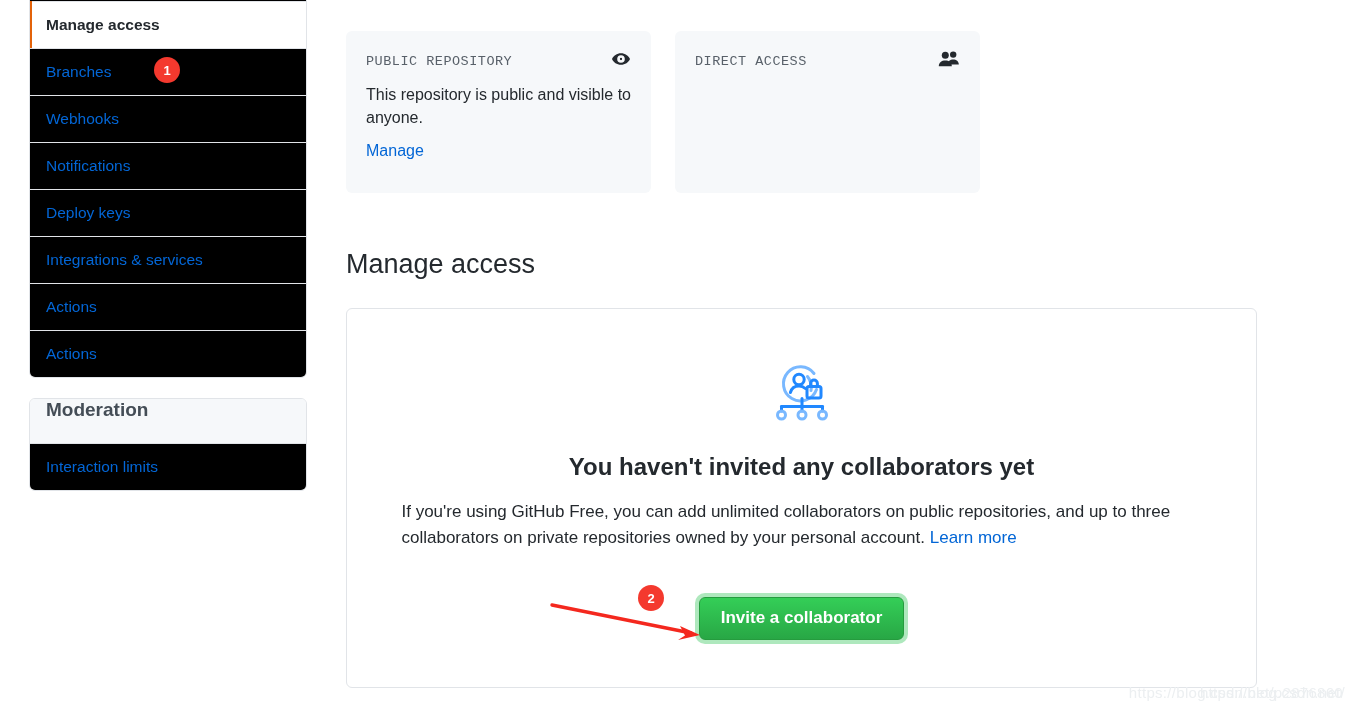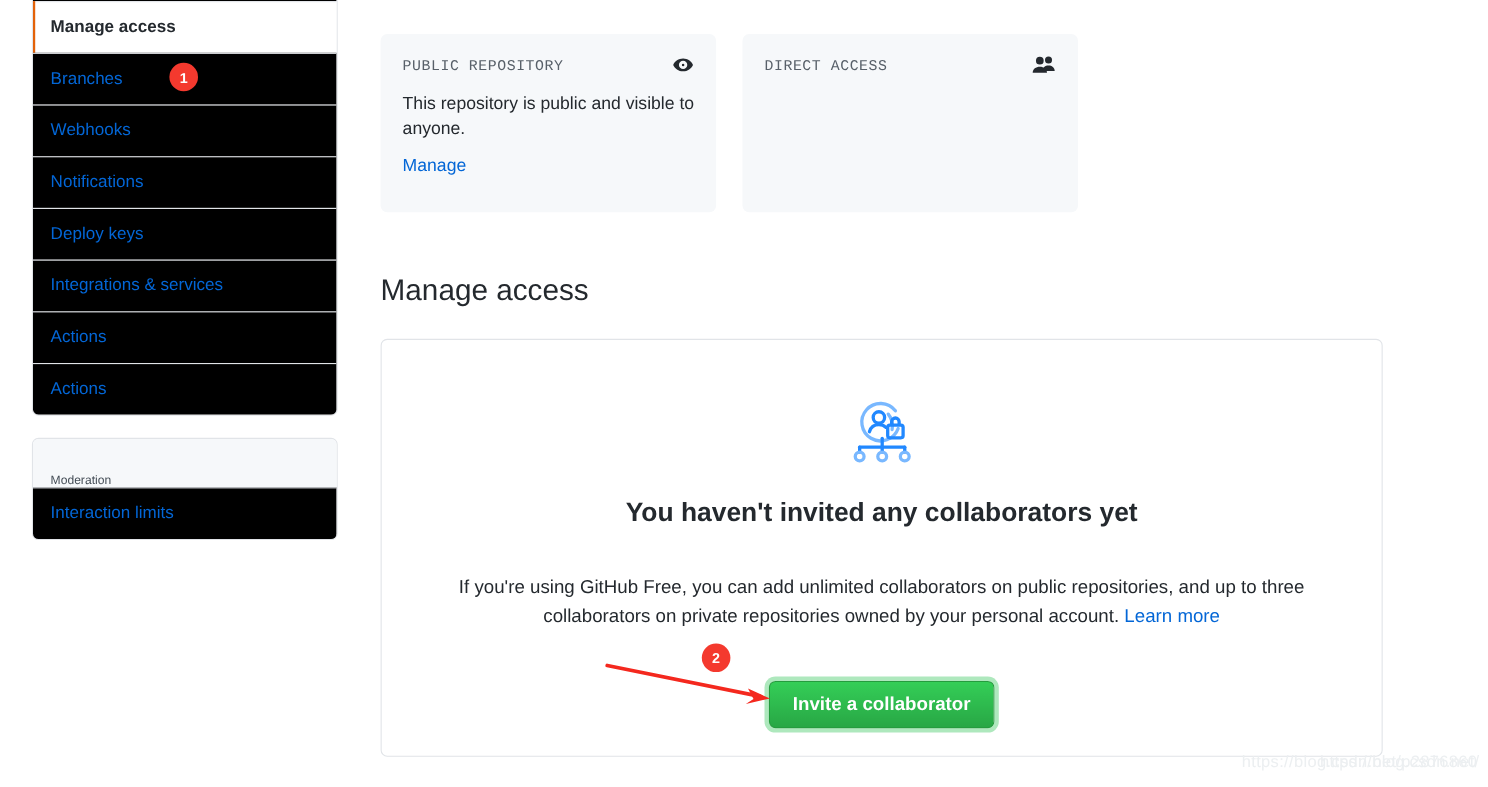--- a/index.html
+++ b/index.html
@@ -41,26 +41,26 @@
   .nav-item.selected::before {
     content: "";
     position: absolute;
     left: -1px; top: -1px; bottom: -1px;
     width: 3px;
     background: #e36209;
   }
   .nav-head {
     height: 44px;
     display: flex;
-    align-items: flex-end;
+    align-items: flex-start;
     padding-left: 16px;
     background: #f6f8fa;
     border-top: 1px solid #e1e4e8;
-    font-size: 11px;
-    font-weight: 400;
+    font-size: 19px;
+    font-weight: 700;
     color: #444d56;
   }
   .nav-head:first-child { border-top: none; }
   .nav-box.second { margin-top: 20px; }
 
   .badge-num {
     position: absolute;
     width: 26px; height: 26px;
     border-radius: 50%;
     background: #f4392e;
@@ -133,23 +133,22 @@
     padding-top: 48px;
   }
   .empty-illustration { width: 72px; height: 72px; }
   .empty-title {
     margin-top: 24px;
     font-size: 24px;
     font-weight: 600;
     color: #24292e;
   }
   .empty-desc {
-    margin-top: 40px;
+    margin-top: 18px;
     width: 800px;
-    text-align: center;
     font-size: 17px;
     line-height: 1.55;
     color: #24292e;
   }
   .empty-desc a { color: #0366d6; text-decoration: none; cursor: pointer; }
 
   .invite-btn {
     margin-top: 45px;
     padding: 0 21px;
     height: 43px;

